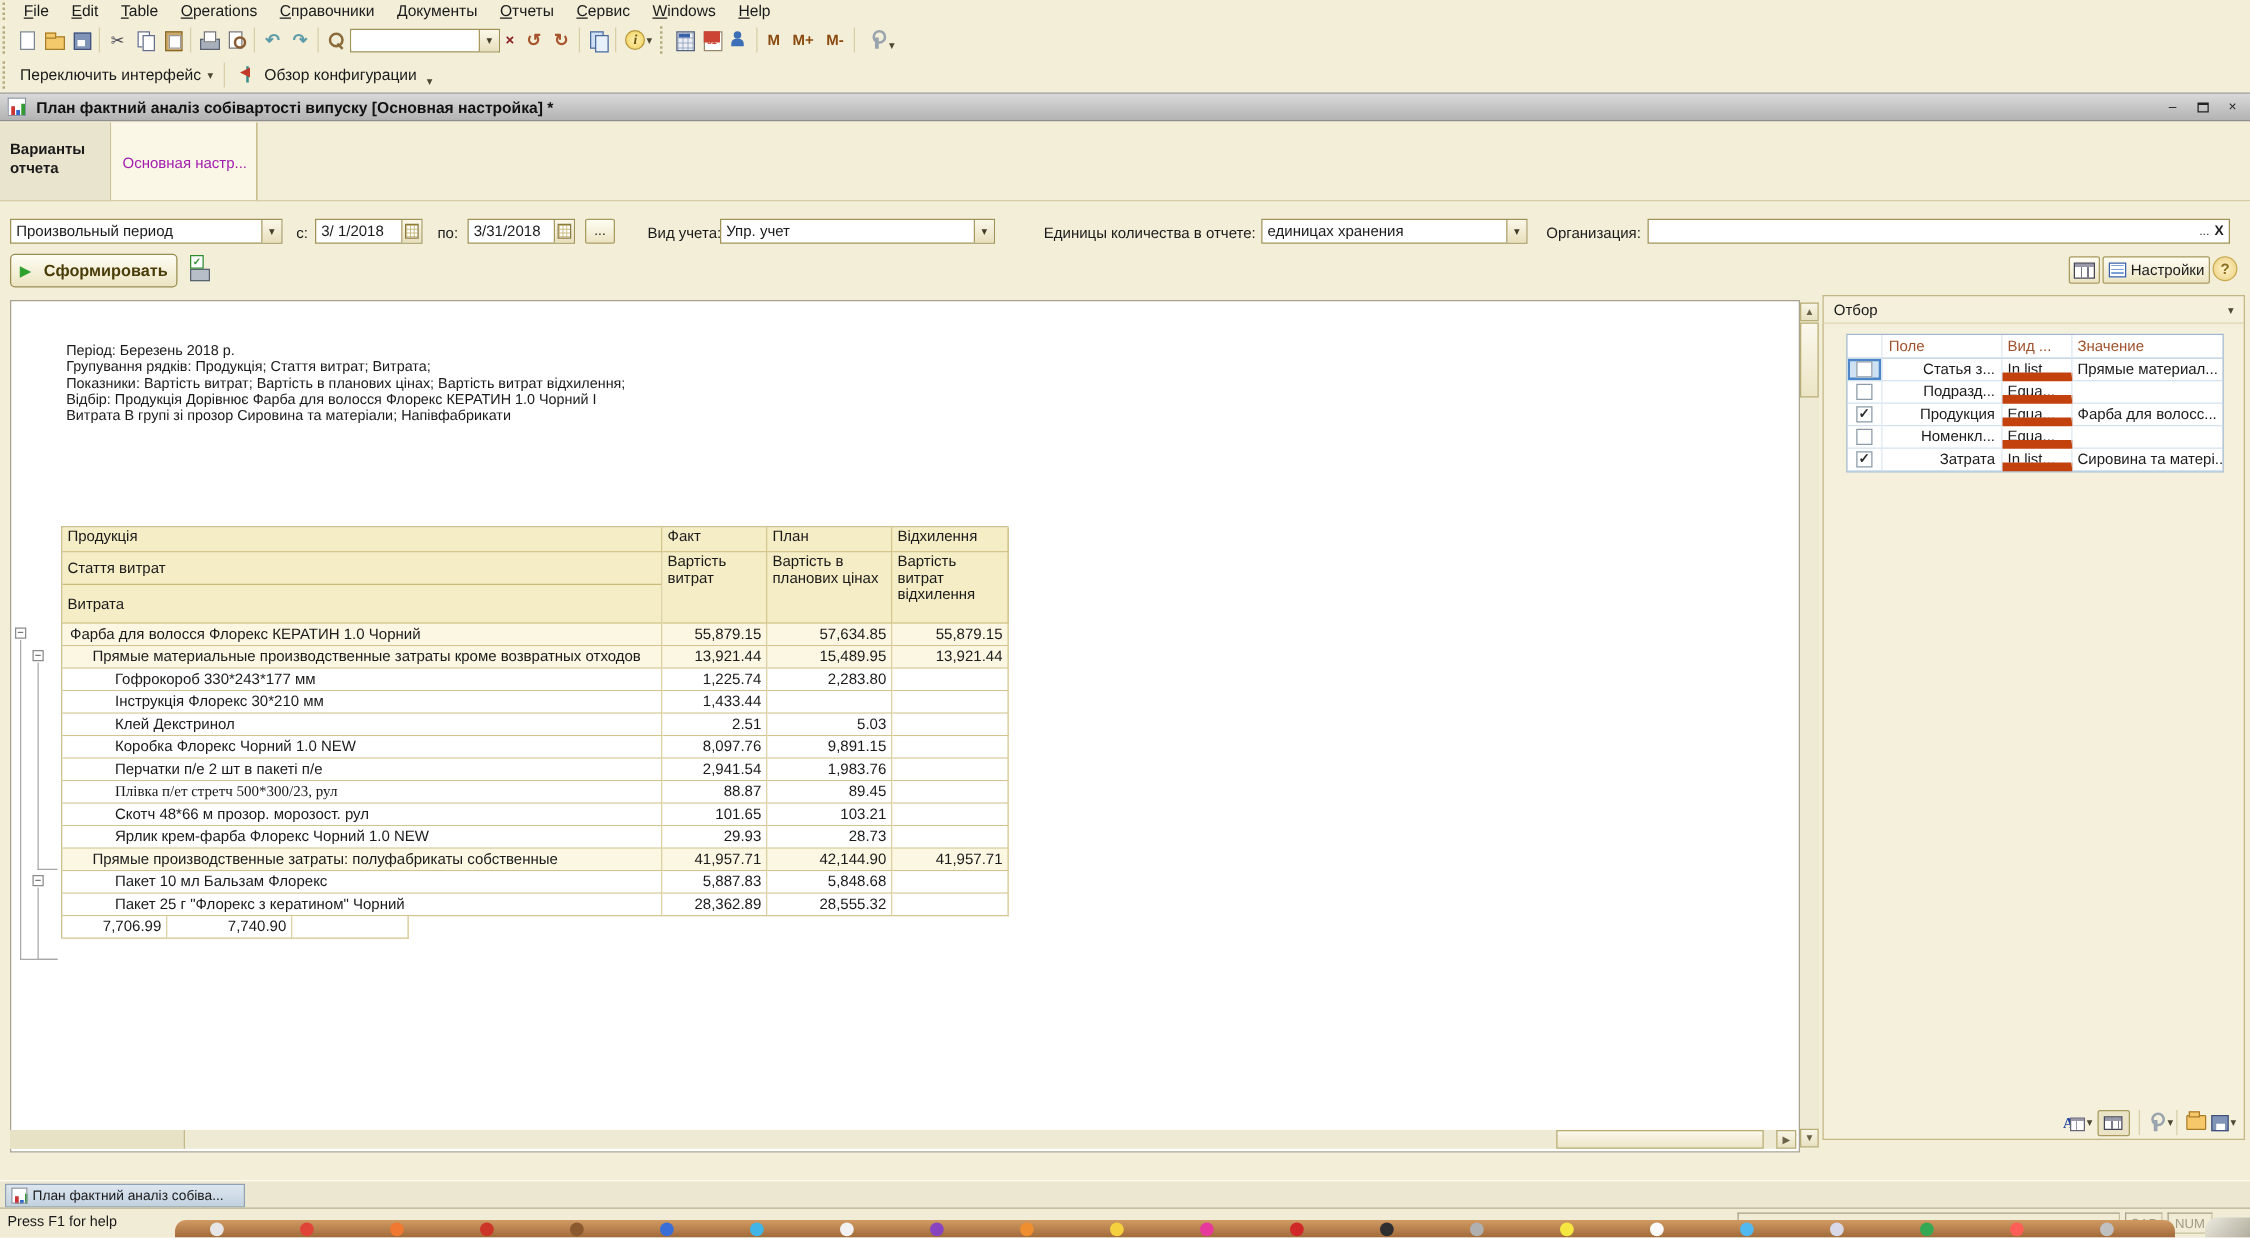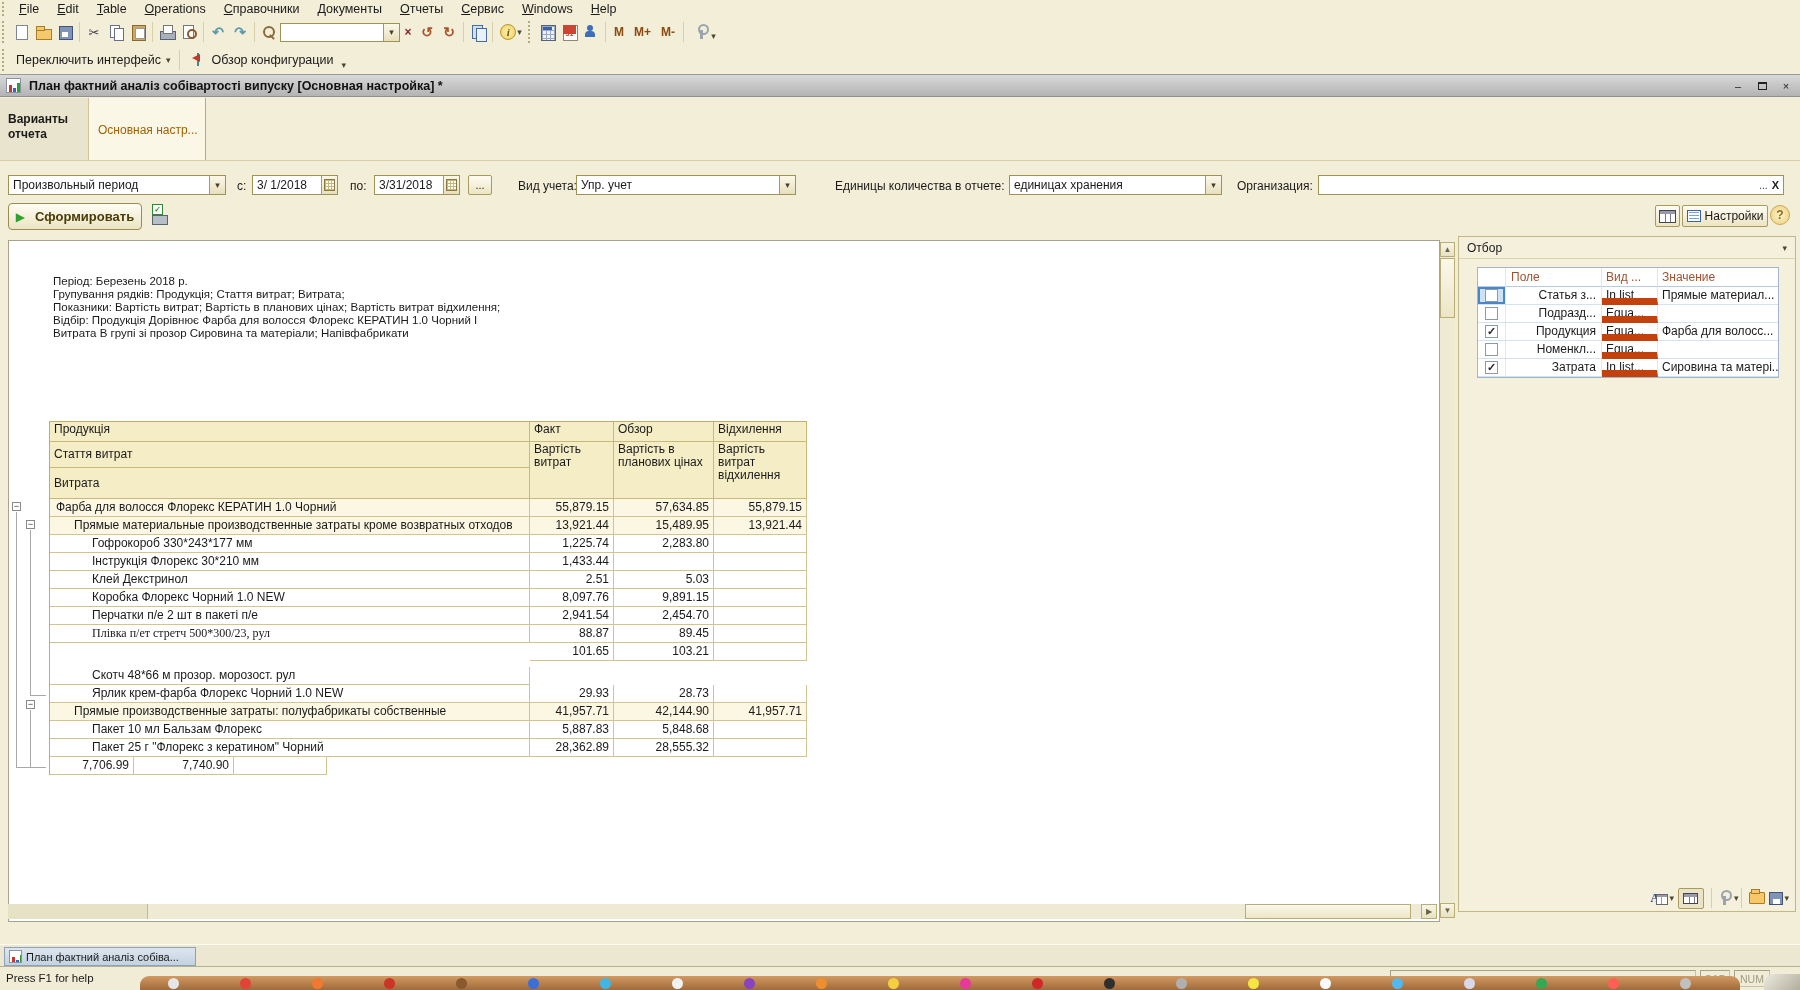--- a/index.html
+++ b/index.html
@@ -69,21 +69,21 @@
 .fld{background:#fff;border:1px solid #9f9254;font:12px "Liberation Sans",sans-serif;display:flex;align-items:center;padding:0 4px}
 .ddb{width:16px;height:100%;background:linear-gradient(#fbf8ea,#e8dfbc);border-left:1px solid #a99b5f;display:flex;align-items:center;justify-content:center;font-size:9px;color:#433d28}
 .lbl{font-size:12px;white-space:nowrap}
 
 #titlebar{position:absolute;left:0;top:74px;width:1800px;height:23px;background:linear-gradient(#d9d9d9,#b3b3b3);border-top:1px solid #9a9a9a;border-bottom:1px solid #8f8f8f;display:flex;align-items:center}
 #titlebar .ttl{font-weight:bold;font-size:12.5px;color:#111;margin-left:8px}
 .wbtn{width:16px;height:15px;display:flex;align-items:center;justify-content:center;font-size:11px;color:#222;margin-left:8px}
 .wmax{width:9px;height:8px;border:1px solid #222;border-top:2px solid #222}
 
 #varblock{position:absolute;left:0;top:98px;width:89px;height:63px;background:#e9e4ce;border-right:1px solid #cfc49a;font-weight:bold;font-size:12px;padding:14px 8px;line-height:15px}
-#activetab{position:absolute;left:89px;top:98px;width:117px;height:63px;background:#fbf7e6;border-right:1px solid #b9ac72;display:flex;align-items:center;padding-left:9px;font-size:12px;color:#a16207}
+#activetab{position:absolute;left:89px;top:98px;width:117px;height:63px;background:#fbf7e6;border-right:1px solid #b9ac72;display:flex;align-items:center;padding-left:9px;font-size:12px;color:#a21caf}
 #tabline{position:absolute;left:0;top:160px;width:1800px;height:1px;background:#d6cda6}
 
 #report{position:absolute;left:8px;top:240px;width:1432px;height:682px;background:#fff;border:1px solid #aaa290}
 .rline{font-size:11.5px;line-height:13px;white-space:pre}
 
 #rtable{position:absolute;left:40px;top:180px;border-left:1px solid #bdae6e;border-top:1px solid #bdae6e;font-size:12px}
 .trow{display:flex}
 .tc{border-right:1px solid #d2c48c;border-bottom:1px solid #d2c48c;height:18px;line-height:17px;white-space:nowrap;overflow:hidden;background:#fff}
 .hc{background:#f5edc5;border-right:1px solid #c9ba7a;border-bottom:1px solid #c9ba7a;padding:1px 4px;line-height:13px}
 .c0{width:480px}.c1{width:84px}.c2{width:100px}.c3{width:93px}
@@ -311,21 +311,21 @@
   <div class="bracket" style="left:21px;top:289px;width:16px;height:166px"></div>
   <div class="bracket" style="left:21px;top:469px;width:16px;height:58px"></div>
   <div class="expbox" style="left:3px;top:261px">−</div>
   <div class="expbox" style="left:17px;top:279px">−</div>
   <div class="expbox" style="left:17px;top:459px">−</div>
 
   <div id="rtable">
     <div class="trow">
       <div class="hc c0" style="height:20px">Продукція</div>
       <div class="hc c1" style="height:20px">Факт</div>
-      <div class="hc c2" style="height:20px">Обзор</div>
+      <div class="hc c2" style="height:20px">План</div>
       <div class="hc c3" style="height:20px">Відхилення</div>
     </div>
     <div class="trow">
       <div class="c0" style="display:flex;flex-direction:column;border-right:1px solid #c9ba7a">
         <div class="hc" style="height:26px;border-right:none;display:flex;align-items:center">Стаття витрат</div>
         <div class="hc" style="height:31px;border-right:none;border-bottom:1px solid #c9ba7a;display:flex;align-items:center">Витрата</div>
       </div>
       <div class="hc c1" style="height:57px;white-space:normal">Вартість витрат</div>
       <div class="hc c2" style="height:57px;white-space:normal">Вартість в планових цінах</div>
       <div class="hc c3" style="height:57px;white-space:normal">Вартість витрат відхилення</div>
@@ -363,31 +363,31 @@
         </div>
         <div class="trow">
           <div class="tc c0" style="padding-left: 42px;">Коробка Флорекс Чорний 1.0 NEW</div>
           <div class="tc num c1">8,097.76</div>
           <div class="tc num c2">9,891.15</div>
           <div class="tc num c3"></div>
         </div>
         <div class="trow">
           <div class="tc c0" style="padding-left: 42px;">Перчатки п/е 2 шт в пакеті п/е</div>
           <div class="tc num c1">2,941.54</div>
-          <div class="tc num c2">2,454.70</div>
+          <div class="tc num c2">1,983.76</div>
           <div class="tc num c3"></div>
         </div>
         <div class="trow">
           <div class="tc c0" style="padding-left: 42px; font-family: Liberation Serif, serif;">Плівка п/ет стретч 500*300/23, рул</div>
           <div class="tc num c1">88.87</div>
           <div class="tc num c2">89.45</div>
           <div class="tc num c3"></div>
         </div>
         <div class="trow">
-          <div class="tc c0" style="padding-left: 42px; margin-top: 24px;">Скотч 48*66 м прозор. морозост. рул</div>
+          <div class="tc c0" style="padding-left: 42px;">Скотч 48*66 м прозор. морозост. рул</div>
           <div class="tc num c1">101.65</div>
           <div class="tc num c2">103.21</div>
           <div class="tc num c3"></div>
         </div>
         <div class="trow">
           <div class="tc c0" style="padding-left: 42px;">Ярлик крем-фарба Флорекс Чорний 1.0 NEW</div>
           <div class="tc num c1">29.93</div>
           <div class="tc num c2">28.73</div>
           <div class="tc num c3"></div>
         </div>

